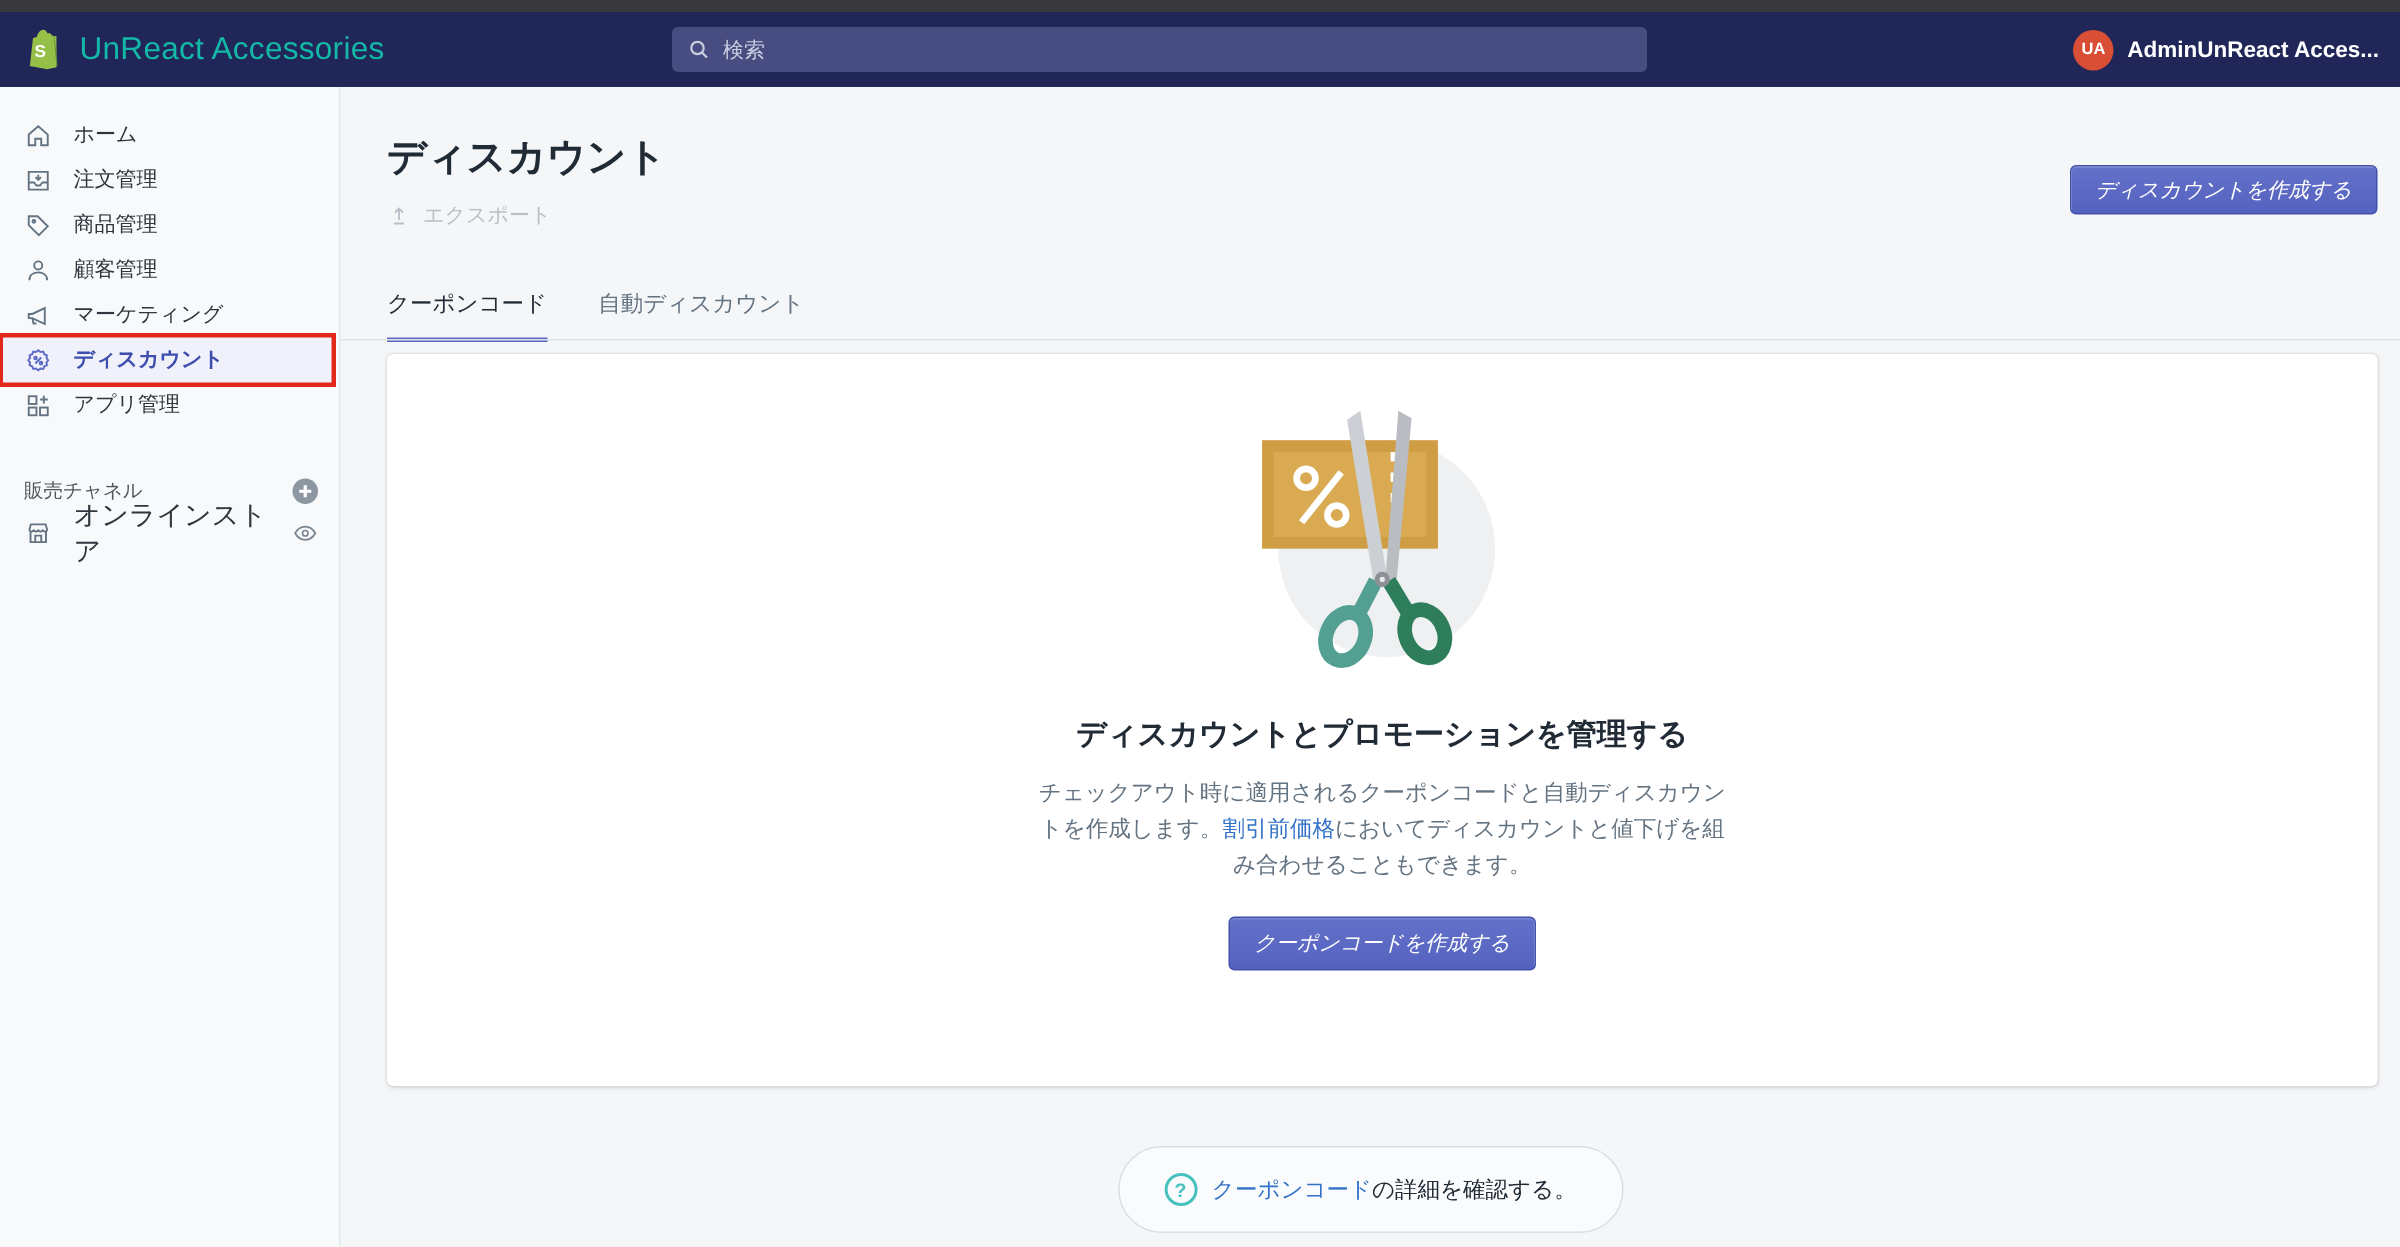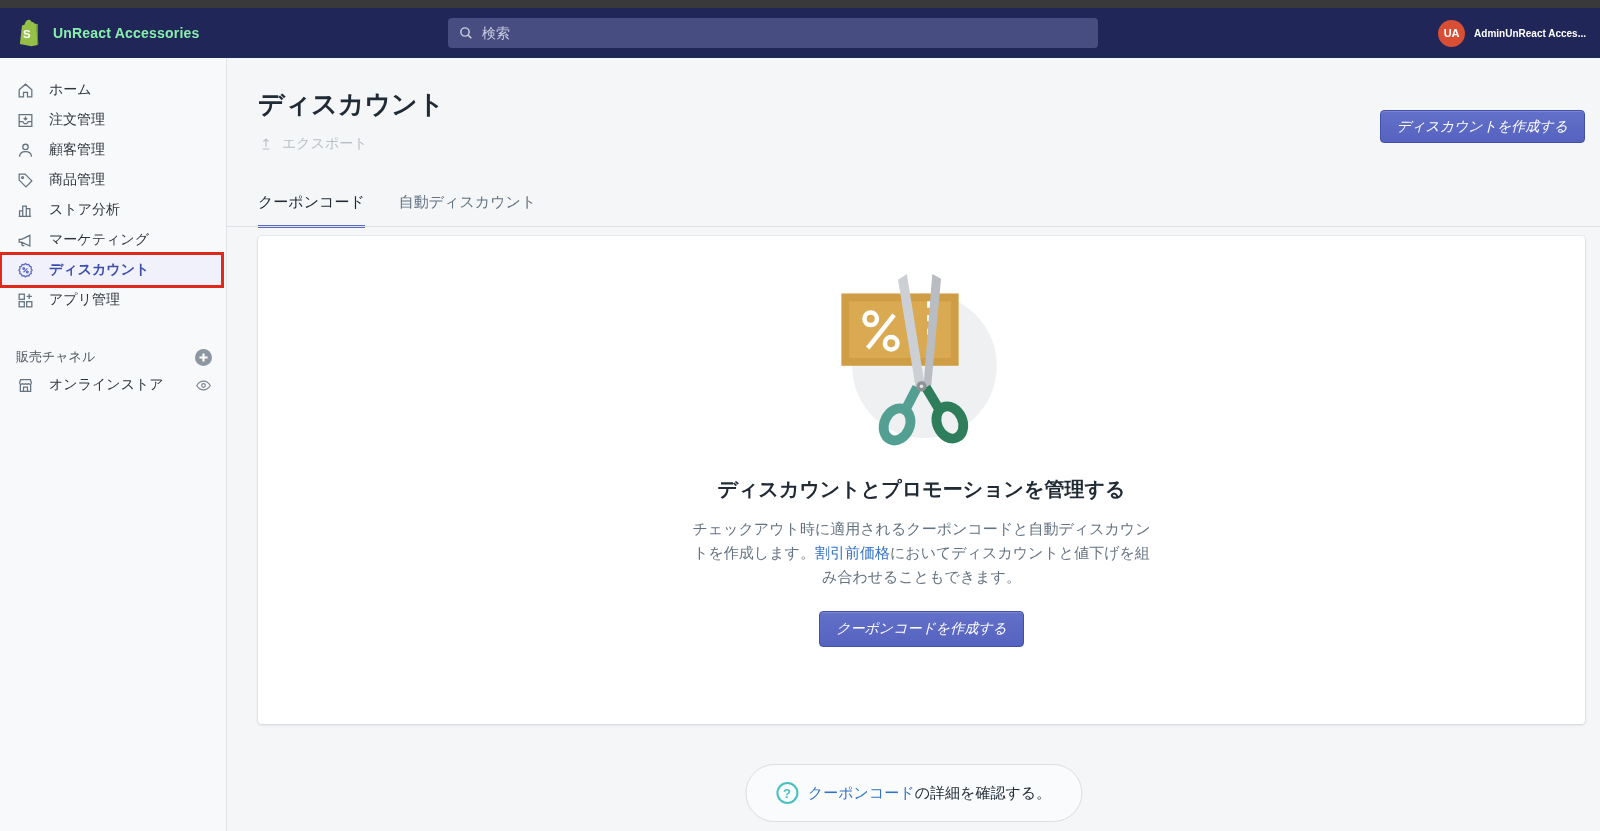--- a/index.html
+++ b/index.html
@@ -4,45 +4,45 @@
 <style>
   * { margin:0; padding:0; box-sizing:border-box; }
   body { font-family:"Liberation Sans","DejaVu Sans",sans-serif; background:#e9ebee; }
   .app { position:relative; width:1600px; height:831px; overflow:hidden; background:#f4f6f8; }
 
   
   .chrome-strip { height:8px; background:#39393b; }
   .topbar { position:relative; height:50px; background:#212659; display:flex; align-items:center; }
   .brand { display:flex; align-items:center; gap:10px; padding-left:16px; cursor:pointer; }
   .logo { width:27px; height:30px; }
-  .store-name { color:#86efac; font-size:14px; font-weight:bold; letter-spacing:.2px; }
+  .store-name { color:#14b8a6; font-size:21px; font-weight:normal; letter-spacing:.2px; }
   .search-wrap { position:absolute; left:448px; top:10px; width:650px; height:30px; background:#474d80;
     border-radius:4px; display:flex; align-items:center; gap:8px; padding:0 10px; }
   .search-wrap svg { width:16px; height:16px; flex:0 0 auto; }
   .search-input { flex:1; background:transparent; border:none; outline:none; color:#5eead4; font-size:14px; }
   .search-input::placeholder { color:#c9cde0; }
   .user-area { position:absolute; right:14px; top:0; height:50px; display:flex; align-items:center; gap:9px; cursor:pointer; }
   .avatar { width:27px; height:27px; border-radius:50%; background:#d94f35; color:#fff; font-size:11px; font-weight:bold;
     display:flex; align-items:center; justify-content:center; }
-  .user-name { color:#fff; font-size:10px; font-weight:bold; }
+  .user-name { color:#fff; font-size:15px; font-weight:bold; }
 
   
   .body-row { display:flex; height:773px; }
   .sidebar { width:227px; background:#f8f9fb; border-right:1px solid #e1e4e8; padding-top:17px; flex:0 0 auto; }
   .nav-item { height:30px; display:flex; align-items:center; gap:14px; padding:0 12px 0 14px; margin:0 5px 0 2px;
     font-size:14px; color:#2e353c; cursor:pointer; }
   .nav-item svg { width:19px; height:19px; stroke:#637381; fill:none; stroke-width:1.6; flex:0 0 auto; }
   .nav-item.selected { background:#f0f1fb; color:#3d4eae; font-weight:bold; outline:3px solid #e0291b; }
   .nav-item.selected svg { stroke:#5c6ac4; }
   .sc-head { margin-top:29px; padding:0 14px 0 16px; height:26px; display:flex; align-items:center; justify-content:space-between;
     font-size:13px; color:#4e565e; }
   .sc-plus { width:17px; height:17px; border-radius:50%; background:#8d97a1; color:#fff; display:flex; align-items:center;
     justify-content:center; cursor:pointer; }
   .sc-plus svg { width:9px; height:9px; stroke:#fff; stroke-width:2.4; }
-  .sc-item { height:30px; display:flex; align-items:center; gap:14px; padding:0 14px 0 16px; font-size:14px; color:#2e353c; cursor:pointer; }
+  .sc-item { height:30px; display:flex; align-items:center; gap:14px; padding:0 14px 0 16px; font-size:18px; color:#2e353c; cursor:pointer; }
   .sc-item .sc-ic { width:19px; height:19px; stroke:#637381; fill:none; stroke-width:1.6; flex:0 0 auto; }
   .sc-item .label { flex:1; }
   .eye { width:17px; height:17px; stroke:#798591; fill:none; stroke-width:1.6; cursor:pointer; }
 
   
   .main { position:relative; flex:1; background:#f4f6f8; }
   .page-title { position:absolute; left:31px; top:29px; font-size:26px; font-weight:bold; color:#212b36; }
   .export-btn { position:absolute; left:31px; top:77px; display:flex; align-items:center; gap:8px;
     font-size:14px; color:#b9bfc6; cursor:default; }
   .export-btn svg { width:16px; height:16px; stroke:#b9bfc6; fill:none; stroke-width:1.8; }
@@ -114,40 +114,34 @@
 
       <div class="nav-item">
         <svg viewBox="0 0 24 24">
             <path d="M4 4.5 H20 V19.5 H4 Z M4 13.5 H8.5 L10.5 16 H13.5 L15.5 13.5 H20 M12 7 V11 M9.7 9 L12 11.3 L14.3 9"></path>
           </svg>
         <span>注文管理</span>
       </div>
 
       <div class="nav-item">
         <svg viewBox="0 0 24 24">
+            <path d="M4 4 H11.5 L20 12.5 L12.5 20 L4 11.5 Z"></path>
+            <circle cx="8.3" cy="8.3" r="1.2"></circle>
+          </svg>
+        <span>商品管理</span>
+      </div>
+
+      <div class="nav-item">
+        <svg viewBox="0 0 24 24">
             <circle cx="12" cy="7.5" r="3.4"></circle>
             <path d="M4.5 20 C4.5 15.6 7.8 13.4 12 13.4 C16.2 13.4 19.5 15.6 19.5 20"></path>
           </svg>
         <span>顧客管理</span>
       </div>
 
-      <div class="nav-item">
-        <svg viewBox="0 0 24 24">
-            <path d="M4 4 H11.5 L20 12.5 L12.5 20 L4 11.5 Z"></path>
-            <circle cx="8.3" cy="8.3" r="1.2"></circle>
-          </svg>
-        <span>商品管理</span>
-      </div>
-
-      <div class="nav-item">
-        <svg viewBox="0 0 24 24">
-            <path d="M4.5 19.5 V12.5 H8.5 V19.5 M8.5 19.5 V6.5 H13 V19.5 M13 19.5 V9.5 H17.5 V19.5 M3.5 19.5 H19"></path>
-          </svg>
-        <span>ストア分析</span>
-      </div>
 
       <div class="nav-item">
         <svg viewBox="0 0 24 24">
             <path d="M4 10.5 V14 H7 L17.5 19 V5.5 L7 10.5 Z M7 14 L8 18.5 H10.5"></path>
           </svg>
         <span>マーケティング</span>
       </div>
 
       <div class="nav-item selected">
         <svg viewBox="0 0 24 24">

